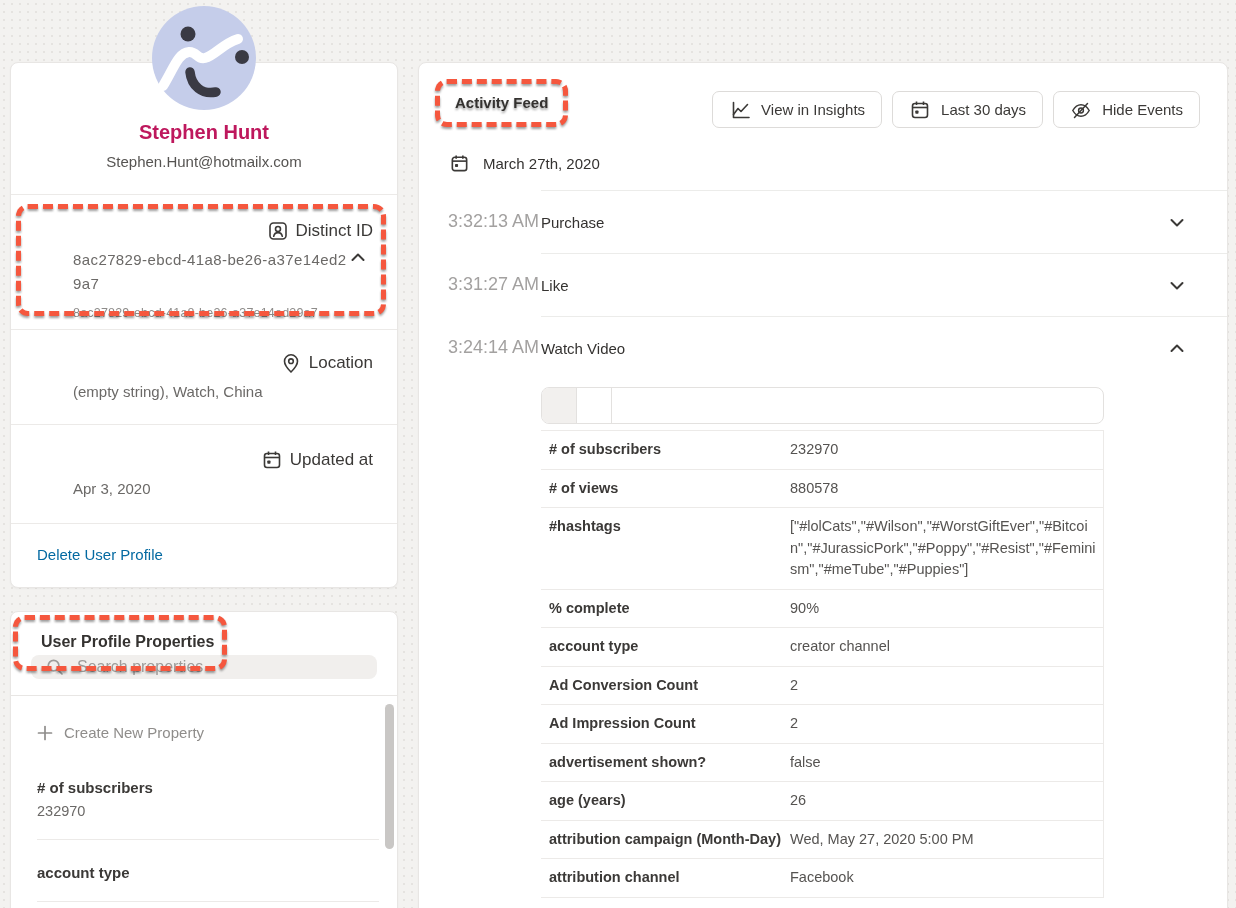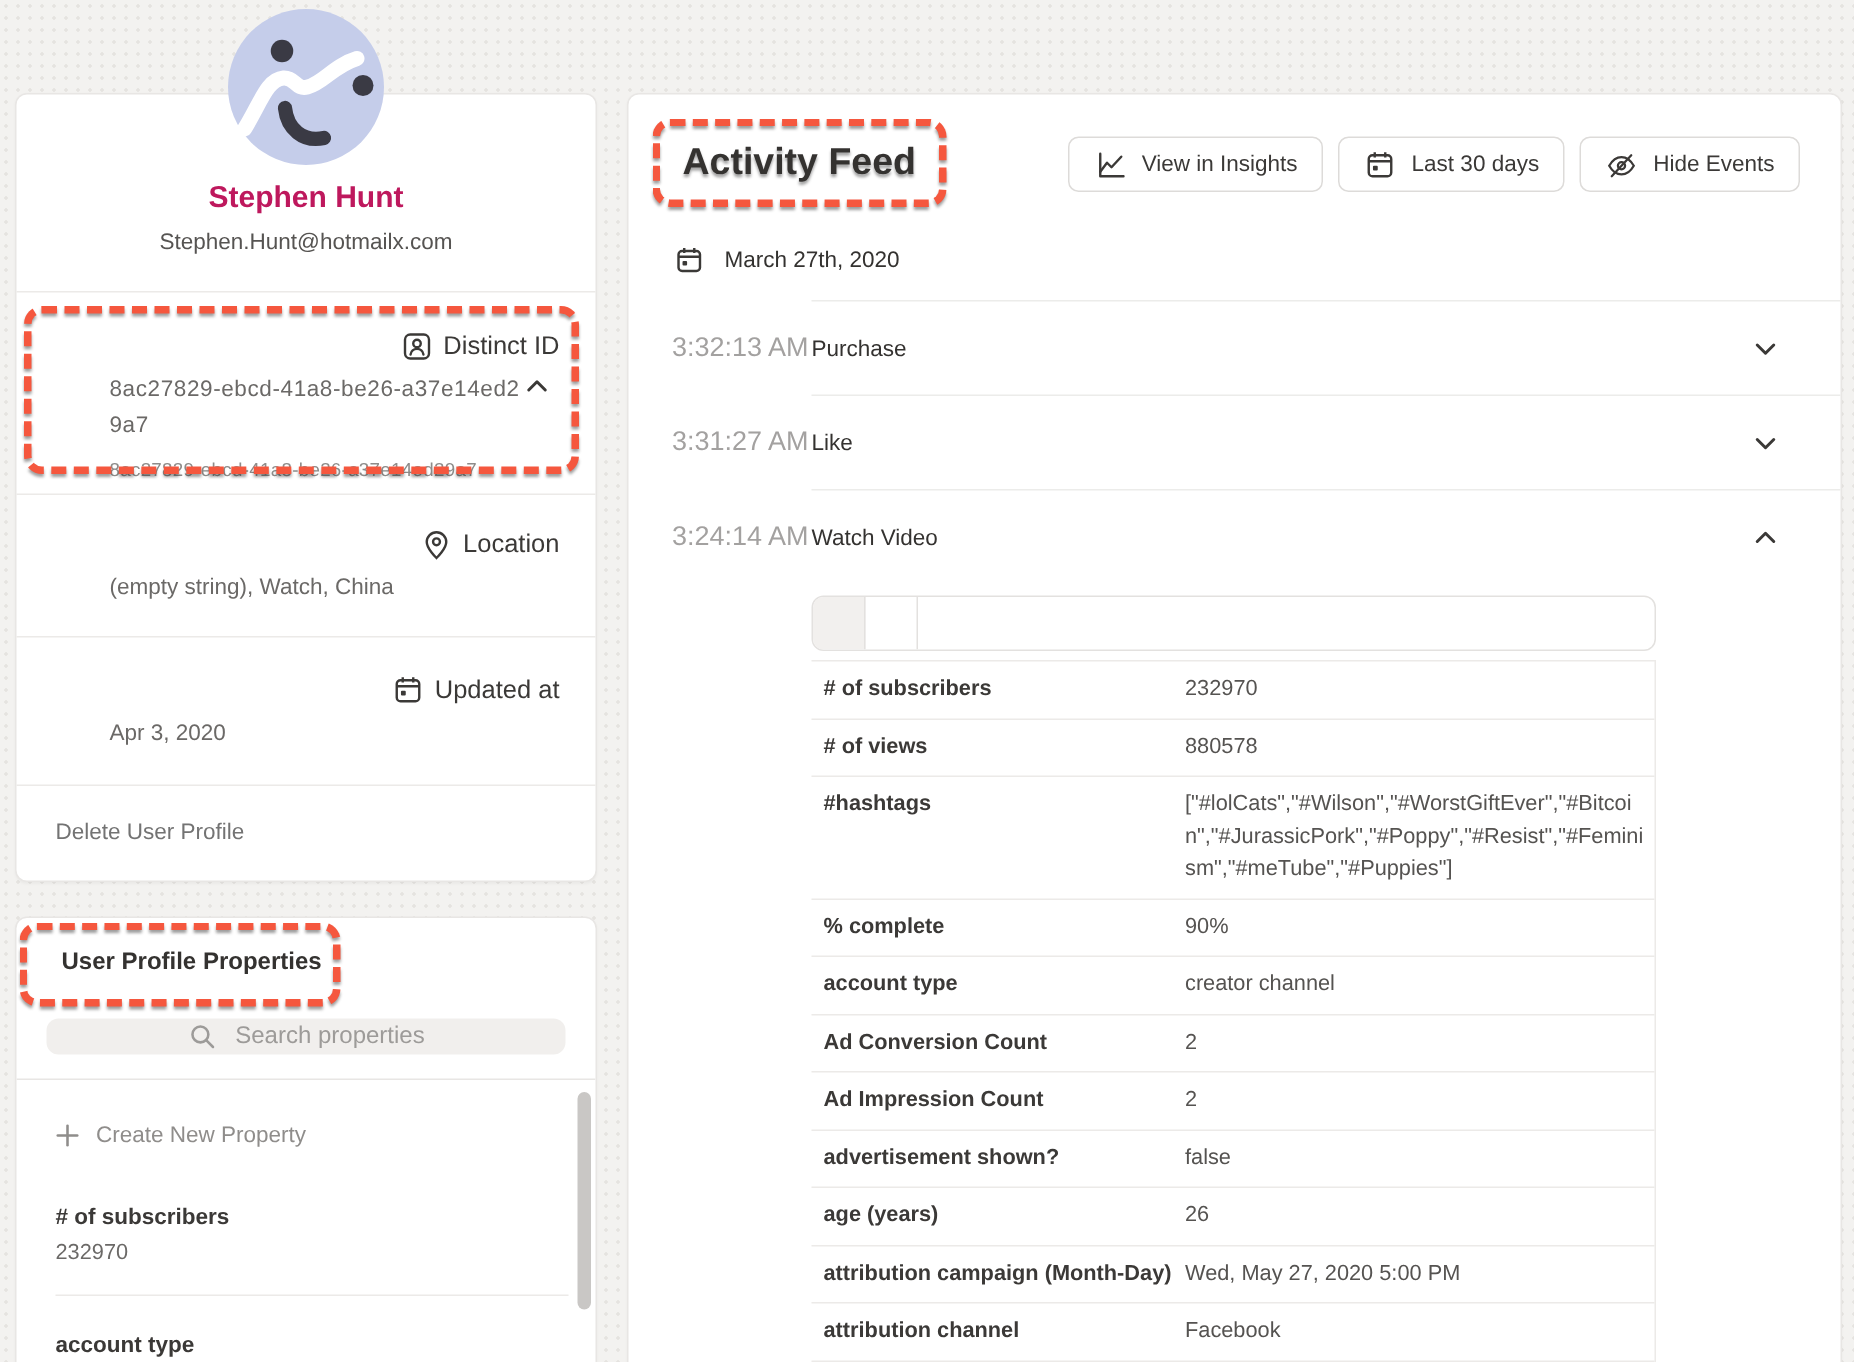--- a/index.html
+++ b/index.html
@@ -35,44 +35,44 @@
     pointer-events:none; filter:drop-shadow(0 2px 1px rgba(40,40,40,0.45));
   }
   .did-annotation { top:9px; left:5px; right:11px; bottom:13px; }
   .sec-inner { padding:25px 24px 18px 34px; }
   .sec-row { display:flex; align-items:center; gap:7px;justify-content:flex-end; }
   .sec-label { font-size:17px; color:#3b3937; }
   .sec-value { margin-left:28px; margin-top:6px; font-size:15px; color:#6b6967; line-height:24px; }
   .did-value { width:282px; letter-spacing:0.4px; word-break:break-all; }
   .did-sub { margin-left:28px; margin-top:10px; font-size:12.5px; color:#8e8c8a; letter-spacing:0.2px; }
   .did-chev { position:absolute; right:32px; top:58px; cursor:pointer; }
-  .delete-row { padding:22px 0 24px 26px; font-size:15px; color:#737373; cursor:pointer; }
+  .delete-row { padding:22px 0 24px 26px; font-size:15px; color:#0369a1; cursor:pointer; }
 
   .props-card { position:relative; margin-top:23px; height:600px; overflow:hidden; }
   .upp-annotation { top:3px; left:2px; width:214px; height:56px; }
   .props-title { padding:21px 0 0 30px; font-size:16px; font-weight:700; color:#343230; }
   .search-box {
-    margin:28px 20px 16px; height:24px; background:#f1efed; border-radius:8px;
-    display:flex; align-items:center; gap:12px; padding:0 14px; cursor:text;justify-content:center;
+    margin:4px 20px 16px; height:24px; background:#f1efed; border-radius:8px;
+    display:flex; align-items:center; gap:12px; padding:0 14px; cursor:text;
   }
   .search-ph { font-size:16px; color:#9d9b99; }
   .props-list { position:relative; border-top:1px solid #e8e6e4; padding-left:26px; height:420px; }
   .scroll-thumb { position:absolute; right:3px; top:8px; width:9px; height:145px; background:#c9c7c5; border-radius:5px; }
   .create-row { display:flex; align-items:center; gap:11px; padding:28px 0 14px; font-size:15px; color:#8f8d8b; cursor:pointer; }
   .side-item { padding:24px 20px 20px 0; border-bottom:1px solid #eceae8; cursor:pointer; margin-right:18px; }
   .side-item:first-of-type { border-top:none; }
   .side-item-name { font-size:15px; font-weight:700; color:#3b3937; }
   .side-item-value { margin-top:7px; font-size:14.5px; color:#6b6967; }
 
   
   .feed-card { position:absolute; left:418px; top:62px; width:810px; height:1000px; }
   .feed-header { display:flex; justify-content:space-between; align-items:flex-start; padding:16px 27px 0 16px; }
   .feed-title-wrap { border:5px dashed #f5573e; border-radius:12px; padding:10px 15px;
     filter:drop-shadow(0 2px 1px rgba(40,40,40,0.45)); }
-  .feed-title { font-size:25px; font-weight:700; color:#343230; }
+  .feed-title { font-size:15px; font-weight:700; color:#343230; }
   .feed-buttons { display:flex; gap:10px; margin-top:12px; }
   .btn {
     height:37px; padding:0 16px; background:#fff; border:1px solid #dddbd9; border-radius:7px;
     display:flex; align-items:center; gap:10px; font-size:15px; color:#3b3937; cursor:pointer;
     font-family:"Liberation Sans", sans-serif;
   }
   .date-row { margin:25px 0 0 30px; display:flex; align-items:center; gap:13px;
     font-size:15px; font-weight:400; color:#343230; }
   .events { margin-top:16px; }
   .event-row { display:flex; padding-left:29px; }

